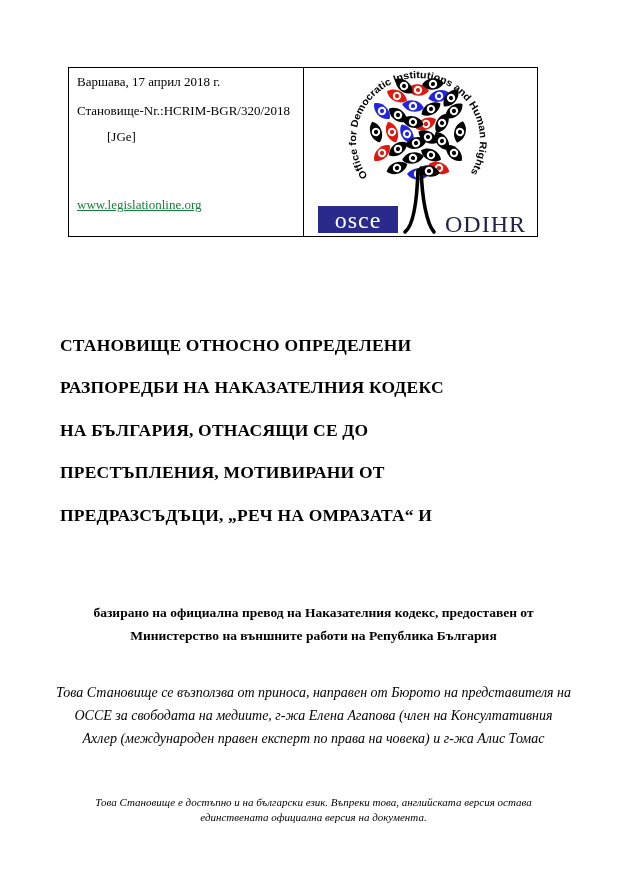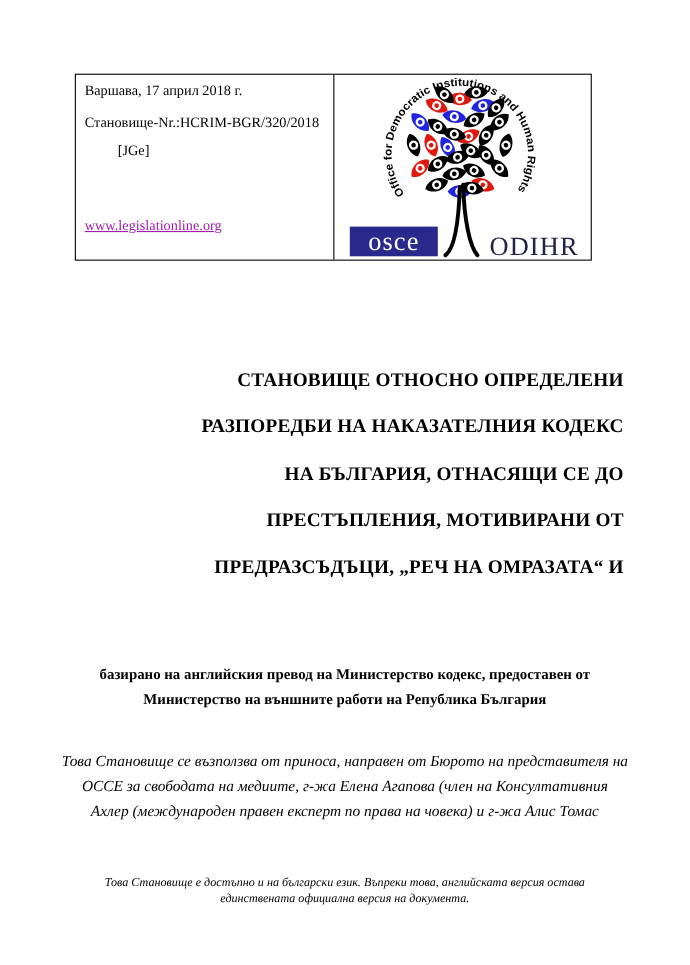--- a/index.html
+++ b/index.html
@@ -16,39 +16,39 @@
   }
   .header-left {
     width:235px; box-sizing:border-box; border-right:1.5px solid #000;
     padding:5px 8px; position:relative; font-size:13px; line-height:15px;
   }
   .hdr-date { margin-top:1px; }
   .hdr-ref  { margin-top:14px; }
   .hdr-initials { margin-top:11px; margin-left:30px; }
   .hdr-link {
     position:absolute; left:8px; bottom:24px;
-    color:#a21caf; text-decoration:underline; cursor:pointer; font-size:13px;
+    color:#15803d; text-decoration:underline; cursor:pointer; font-size:13px;
   }
   .header-right { flex:1; position:relative; }
   .logo-svg { display:block; }
   .arc-text {
     font-family:"Liberation Sans", sans-serif; font-weight:bold;
     font-size:10px; fill:#000000;
   }
   .osce-text {
     font-family:"Liberation Serif", serif; font-size:24px;
     fill:#ffffff; letter-spacing:1px;
   }
   .odihr-text {
     font-family:"Liberation Serif", serif; font-size:24px; letter-spacing:1px;
   }
   
   .title-block {
     position:absolute; top:324px; left:60px; width:507px;
-    text-align:right; font-weight:bold; font-size:17.5px; letter-spacing:0.2px;
+    text-align:left; font-weight:bold; font-size:17.5px; letter-spacing:0.2px;
   }
   .title-line { height:42.4px; line-height:42.4px; white-space:nowrap; }
   .subtitle-block {
     position:absolute; top:601px; left:60px; width:507px;
     text-align:center; font-weight:bold; font-size:13.5px; line-height:23px;
   }
   .credits-block {
     position:absolute; top:681px; left:40px; width:547px;
     text-align:center; font-style:italic; font-size:14px; line-height:23.2px;
   }
@@ -133,21 +133,21 @@
 
   <div class="title-block">
     <div class="title-line">СТАНОВИЩЕ ОТНОСНО ОПРЕДЕЛЕНИ</div>
     <div class="title-line">РАЗПОРЕДБИ НА НАКАЗАТЕЛНИЯ КОДЕКС</div>
     <div class="title-line">НА БЪЛГАРИЯ, ОТНАСЯЩИ СЕ ДО</div>
     <div class="title-line">ПРЕСТЪПЛЕНИЯ, МОТИВИРАНИ ОТ</div>
     <div class="title-line">ПРЕДРАЗСЪДЪЦИ, „РЕЧ НА ОМРАЗАТА“ И</div>
   </div>
 
   <div class="subtitle-block">
-    <div>базирано на английския превод на Министерство кодекс, предоставен от</div>
+    <div>базирано на официална превод на Наказателния кодекс, предоставен от</div>
     <div>Министерство на външните работи на Република България</div>
   </div>
 
   <div class="credits-block">
     <div>Това Становище се възползва от приноса, направен от Бюрото на представителя на</div>
     <div>ОССЕ за свободата на медиите, г-жа Елена Агапова (член на Консултативния</div>
     <div>Ахлер (международен правен експерт по права на човека) и г-жа Алис Томас</div>
   </div>
 
   <div class="note-block">

